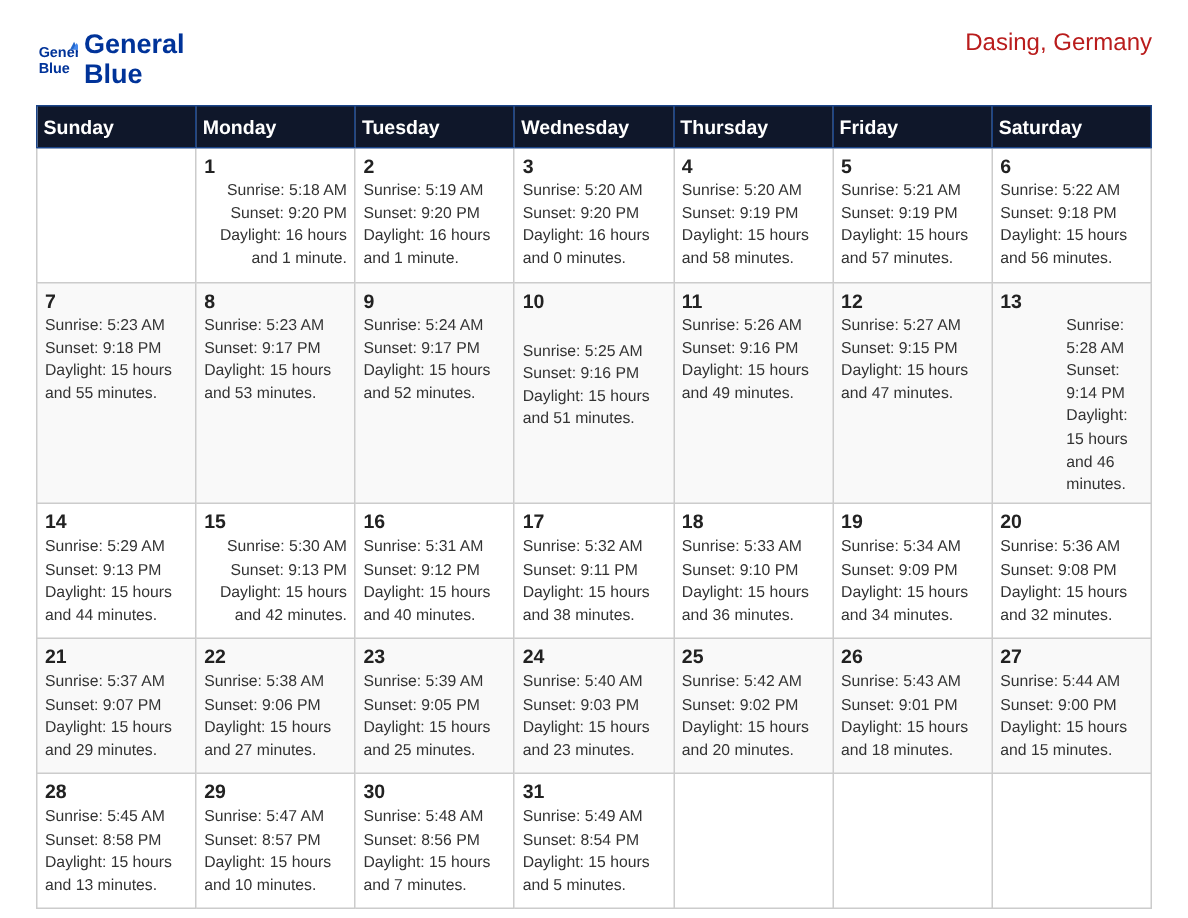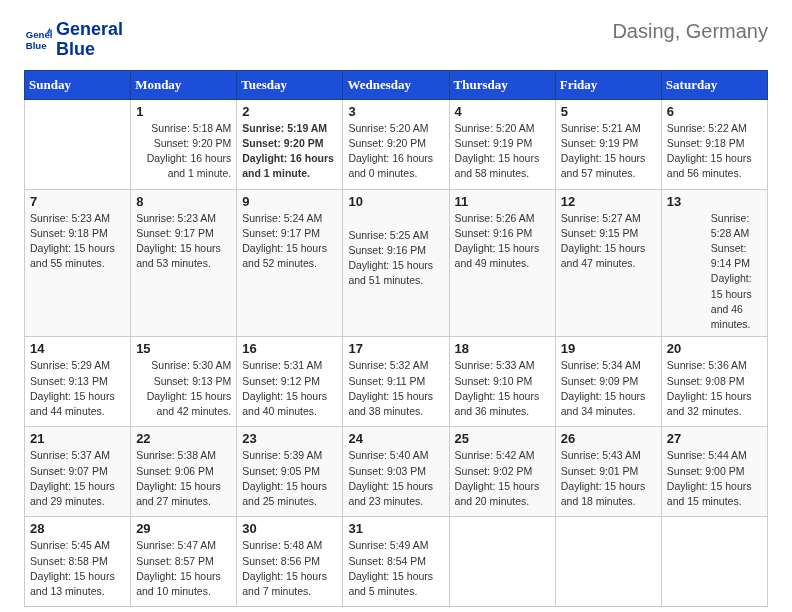--- a/index.html
+++ b/index.html
@@ -37,37 +37,36 @@
     .title-block {
       text-align: right;
     }
     .title-month {
       font-size: 36px;
       font-weight: bold;
       color: #222;
       line-height: 1.1;
     }
     .title-location {
-      font-size: 20px;
-      color: #737373;
+      font-size: 16px;
+      color: #b91c1c;
     }
     table {
       width: 100%;
       border-collapse: collapse;
       font-size: 11px;
     }
     thead tr th {
-      background-color: #1d4ed8;
+      background-color: #0f172a;
       color: #fff;
       padding: 6px 4px;
       text-align: left;
       font-size: 13px;
       font-weight: bold;
       border: 1px solid #1a4488;
-      font-family: Liberation Serif, serif;
     }
     tbody tr td {
       border: 1px solid #ccc;
       vertical-align: top;
       padding: 4px 5px;
       width: calc(100% / 7);
       min-height: 80px;
       height: 90px;
     }
     .day-num {
@@ -133,21 +132,21 @@
         <td class="empty-cell"></td>
         <td>
           <span class="day-num">1</span>
           <div class="day-info" style="white-space: pre-line; text-align: right;">Sunrise: 5:18 AM
 Sunset: 9:20 PM
 Daylight: 16 hours
 and 1 minute.</div>
         </td>
         <td>
           <span class="day-num">2</span>
-          <div class="day-info" style="white-space: pre-line; font-weight: bold;">Sunrise: 5:19 AM
+          <div class="day-info" style="white-space: pre-line;">Sunrise: 5:19 AM
 Sunset: 9:20 PM
 Daylight: 16 hours
 and 1 minute.</div>
         </td>
         <td>
           <span class="day-num">3</span>
           <div class="day-info" style="white-space: pre-line;">Sunrise: 5:20 AM
 Sunset: 9:20 PM
 Daylight: 16 hours
 and 0 minutes.</div>

